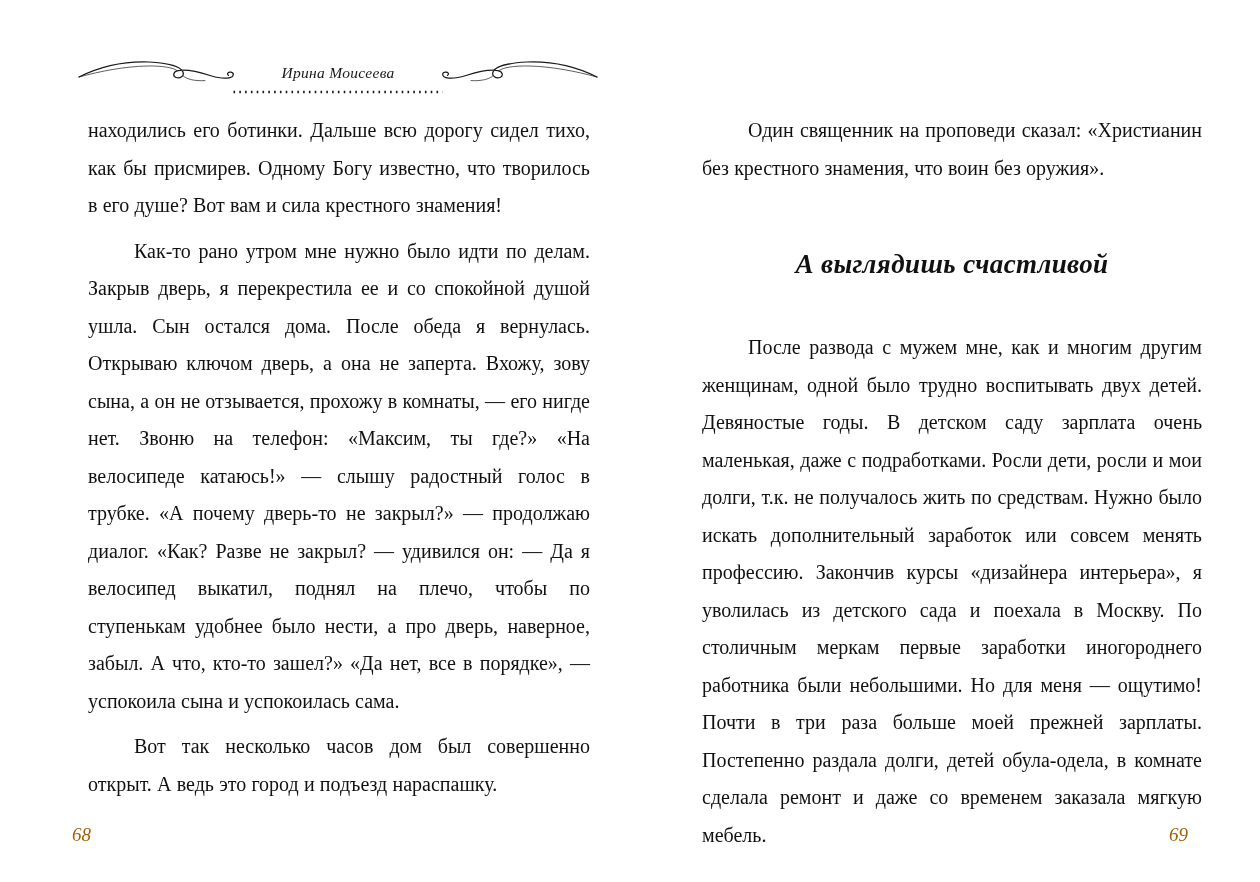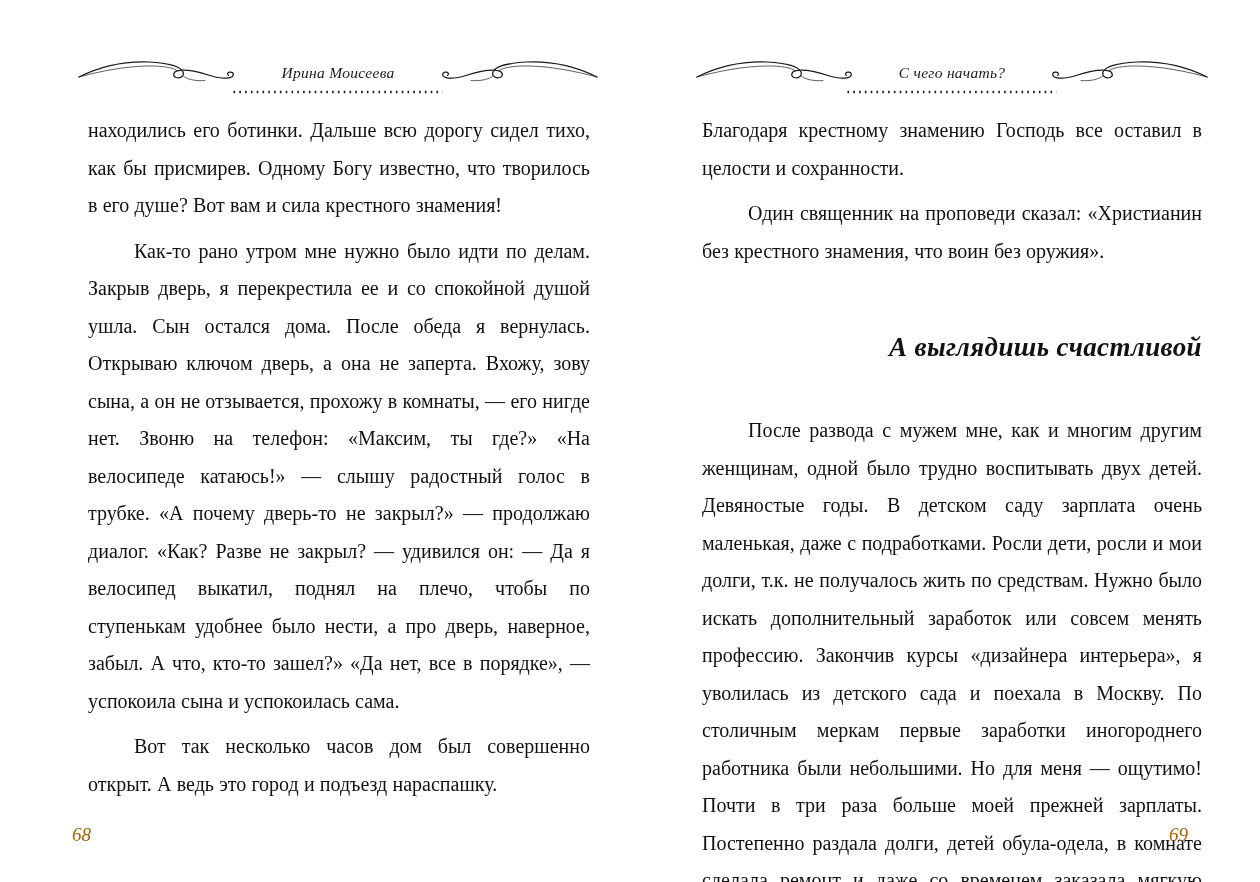--- a/index.html
+++ b/index.html
@@ -94,21 +94,21 @@
 
   
   h2.section-title {
     margin: 0;
     padding: 0;
     font-family: "Liberation Serif", "DejaVu Serif", serif;
     font-style: italic;
     font-weight: 700;
     font-size: 27px;
     line-height: 38px;
-    text-align: right;
+    text-align: center;
     letter-spacing: 0.4px;
     color: #111111;
   }
   .section-gap-before { height: 58px; }
   .section-gap-after  { height: 46px; }
 
   
   .folio {
     position: absolute;
     bottom: 36px;
@@ -154,45 +154,22 @@
       <p class="para noindent">находились его ботинки. Дальше всю дорогу сидел тихо, как бы присмирев. Одному Богу известно, что творилось в его душе? Вот вам и сила крестного знамения!</p>
       <p class="para">Как-то рано утром мне нужно было идти по делам. Закрыв дверь, я перекрестила ее и со спокойной душой ушла. Сын остался дома. После обеда я вернулась. Открываю ключом дверь, а она не заперта. Вхожу, зову сына, а он не отзывается, прохожу в комнаты, — его нигде нет. Звоню на телефон: «Максим, ты где?» «На велосипеде катаюсь!» — слышу радостный голос в трубке. «А почему дверь-то не закрыл?» — продолжаю диалог. «Как? Разве не закрыл? — удивился он: — Да я велосипед выкатил, поднял на плечо, чтобы по ступенькам удобнее было нести, а про дверь, наверное, забыл. А что, кто-то зашел?» «Да нет, все в порядке», — успокоила сына и успокоилась сама.</p>
       <p class="para">Вот так несколько часов дом был совершенно открыт. А ведь это город и подъезд нараспашку.</p>
     </div>
 
     <div class="folio folio-left">68</div>
   </div>
 
   <div class="page page-right">
 
-    <div class="runhead">
-      <div class="runhead-row">
-        <svg class="flourish" viewBox="0 0 190 30" aria-hidden="true">
-          <g fill="none" stroke="#1a1a1a" stroke-linecap="round">
-            <path d="M2 19 C 22 9, 46 3, 72 4 C 92 5, 104 9, 106 14 C 107.5 18, 103 21, 99 19.5 C 95.5 18.2, 96 13.5, 101 12.6 C 110 11, 122 14, 133 17.5 C 141 20, 148 21, 153 19.6 C 157 18.5, 157.5 15, 154 14.2 C 151 13.5, 149.5 16, 151.5 17.4" stroke-width="1.25"></path>
-            <path d="M2 19 C 24 13, 48 8.5, 70 8 C 86 7.7, 96 9.8, 99.5 12.2" stroke-width="0.7"></path>
-            <path d="M106 17.8 C 110 21.4, 118 23.2, 128 22.6" stroke-width="0.7"></path>
-          </g>
-        </svg>
-        <div class="runhead-title">С чего начать?</div>
-        <svg class="flourish flourish-right" viewBox="0 0 190 30" aria-hidden="true">
-          <g fill="none" stroke="#1a1a1a" stroke-linecap="round">
-            <path d="M2 19 C 22 9, 46 3, 72 4 C 92 5, 104 9, 106 14 C 107.5 18, 103 21, 99 19.5 C 95.5 18.2, 96 13.5, 101 12.6 C 110 11, 122 14, 133 17.5 C 141 20, 148 21, 153 19.6 C 157 18.5, 157.5 15, 154 14.2 C 151 13.5, 149.5 16, 151.5 17.4" stroke-width="1.25"></path>
-            <path d="M2 19 C 24 13, 48 8.5, 70 8 C 86 7.7, 96 9.8, 99.5 12.2" stroke-width="0.7"></path>
-            <path d="M106 17.8 C 110 21.4, 118 23.2, 128 22.6" stroke-width="0.7"></path>
-          </g>
-        </svg>
-      </div>
-      <svg class="dotline" viewBox="0 0 212 8" preserveAspectRatio="none" aria-hidden="true">
-        <line x1="1.5" y1="4" x2="210.5" y2="4" stroke="#1a1a1a" stroke-width="2.4" stroke-linecap="butt" stroke-dasharray="1.6 4.2"></line>
-      </svg>
-    </div>
 
     <div class="textblock">
-      <p class="para noindent">Благодаря крестному знамению Господь все оставил в целости и сохранности.</p>
       <p class="para">Один священник на проповеди сказал: «Христианин без крестного знамения, что воин без оружия».</p>
 
       <div class="section-gap-before"></div>
       <h2 class="section-title">А выглядишь счастливой</h2>
       <div class="section-gap-after"></div>
 
       <p class="para">После развода с мужем мне, как и многим другим женщинам, одной было трудно воспитывать двух детей. Девяностые годы. В детском саду зарплата очень маленькая, даже с подработками. Росли дети, росли и мои долги, т.к. не получалось жить по средствам. Нужно было искать дополнительный заработок или совсем менять профессию. Закончив курсы «дизайнера интерьера», я уволилась из детского сада и поехала в Москву. По столичным меркам первые заработки иногороднего работника были небольшими. Но для меня — ощутимо! Почти в три раза больше моей прежней зарплаты. Постепенно раздала долги, детей обула-одела, в комнате сделала ремонт и даже со временем заказала мягкую мебель.</p>
     </div>
 
     <div class="folio folio-right">69</div>

